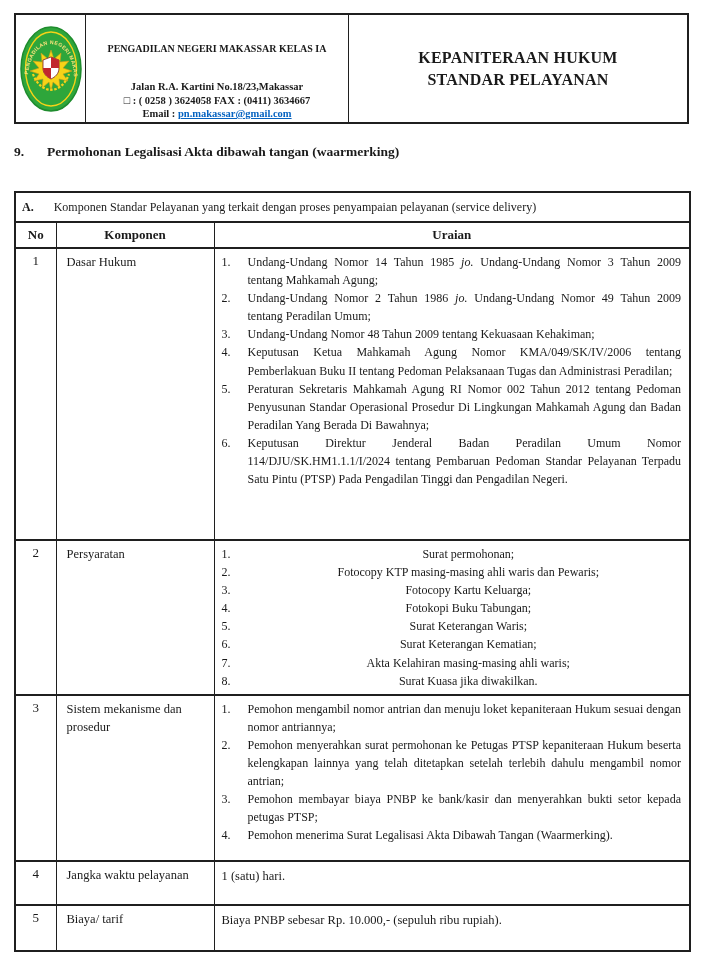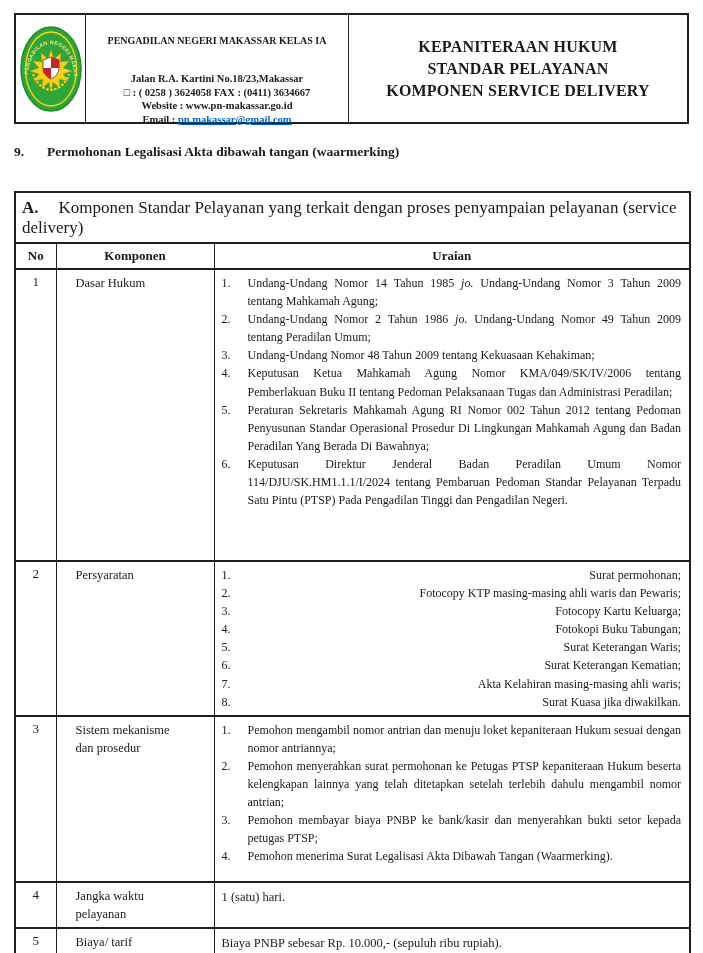--- a/index.html
+++ b/index.html
@@ -23,21 +23,21 @@
   .lh-logo {
     width:70px;
     border-right:1px solid #1f1f1f;
     display:flex; align-items:center; justify-content:center;
   }
   .lh-info {
     width:263px;
     border-right:1px solid #1f1f1f;
     text-align:center;
     font-weight:bold;
-    padding-top:20px;
+    padding-top:28px;
   }
   .lh-court-name { font-size:10px; line-height:12px; }
   .lh-contact { margin-top:25px; font-size:10.5px; line-height:13.5px; }
   .lh-title {
     flex:1;
     display:flex; flex-direction:column; justify-content:center;
     text-align:center;
     font-weight:bold;
     font-size:16px; line-height:22px;
     letter-spacing:0.2px;
@@ -68,21 +68,21 @@
     vertical-align:top;
     box-sizing:border-box;
   }
   .std-table { border:2px solid #1f1f1f; }
   .col-no { width:41px; }
   .col-komponen { width:158px; }
   .col-uraian { width:476px; }
 
   .caption-row td {
     height:30px;
-    font-size:17px;
+    font-size:12px;
     padding:5px 6px 4px 6px;
     vertical-align:middle;
   }
   .caption-label { font-weight:bold; margin-right:20px; }
 
   .header-row th {
     height:16px;
     font-weight:bold;
     font-size:13px;
     text-align:center;
@@ -91,34 +91,34 @@
   }
 
   .cell-no {
     text-align:center;
     font-size:13px;
     padding-top:4px;
   }
   .cell-komponen {
     font-size:12.5px;
     line-height:18px;
-    padding:4px 24px 4px 19px;
+    padding:4px 24px 4px 10px;
   }
   .cell-uraian {
     font-size:12px;
     line-height:18.1px;
     padding:4px 8px 4px 7px;
   }
   .cell-uraian.plain { font-size:12.5px; padding-top:5px; }
 
   .li { display:flex; }
   .li-num { flex:0 0 26px; width:26px; }
   .li-text { flex:1; text-align:justify; }
   .row-2 .li-num { flex:0 0 34px; width:34px; }
-  .row-2 .li-text { text-align:right; }
+  .row-2 .li-text { text-align:center; }
 
   tr.row-1 { height:292px; }
   tr.row-2 { height:140px; }
   tr.row-3 { height:166px; }
   tr.row-4 { height:44px; }
   tr.row-5 { height:46px; }
 </style>
 </head>
 <body>
 
@@ -148,32 +148,30 @@
       </svg>
     </div>
 
     <div class="lh-cell lh-info">
       <div class="lh-court-name">
         <div>PENGADILAN NEGERI MAKASSAR KELAS IA</div>
       </div>
       <div class="lh-contact">
         <div>Jalan  R.A. Kartini No.18/23,Makassar</div>
         <div><span>□</span> <span>: ( 0258 ) 3624058 FAX : (0411) 3634667</span></div>
-        <div>Website : www.pn-makassar.go.id</div>
         <div>
           <span>Email :</span>
           <a class="email-link">pn.makassar@gmail.com</a>
         </div>
       </div>
     </div>
 
     <div class="lh-cell lh-title">
       <div>KEPANITERAAN HUKUM</div>
       <div>STANDAR PELAYANAN</div>
-      <div>KOMPONEN SERVICE DELIVERY</div>
     </div>
   </div>
 
   <div class="section-heading">
     <span class="section-number">9.</span>
     <span>Permohonan Legalisasi Akta dibawah tangan (waarmerking)</span>
   </div>
 
   <table class="std-table">
     <colgroup>

